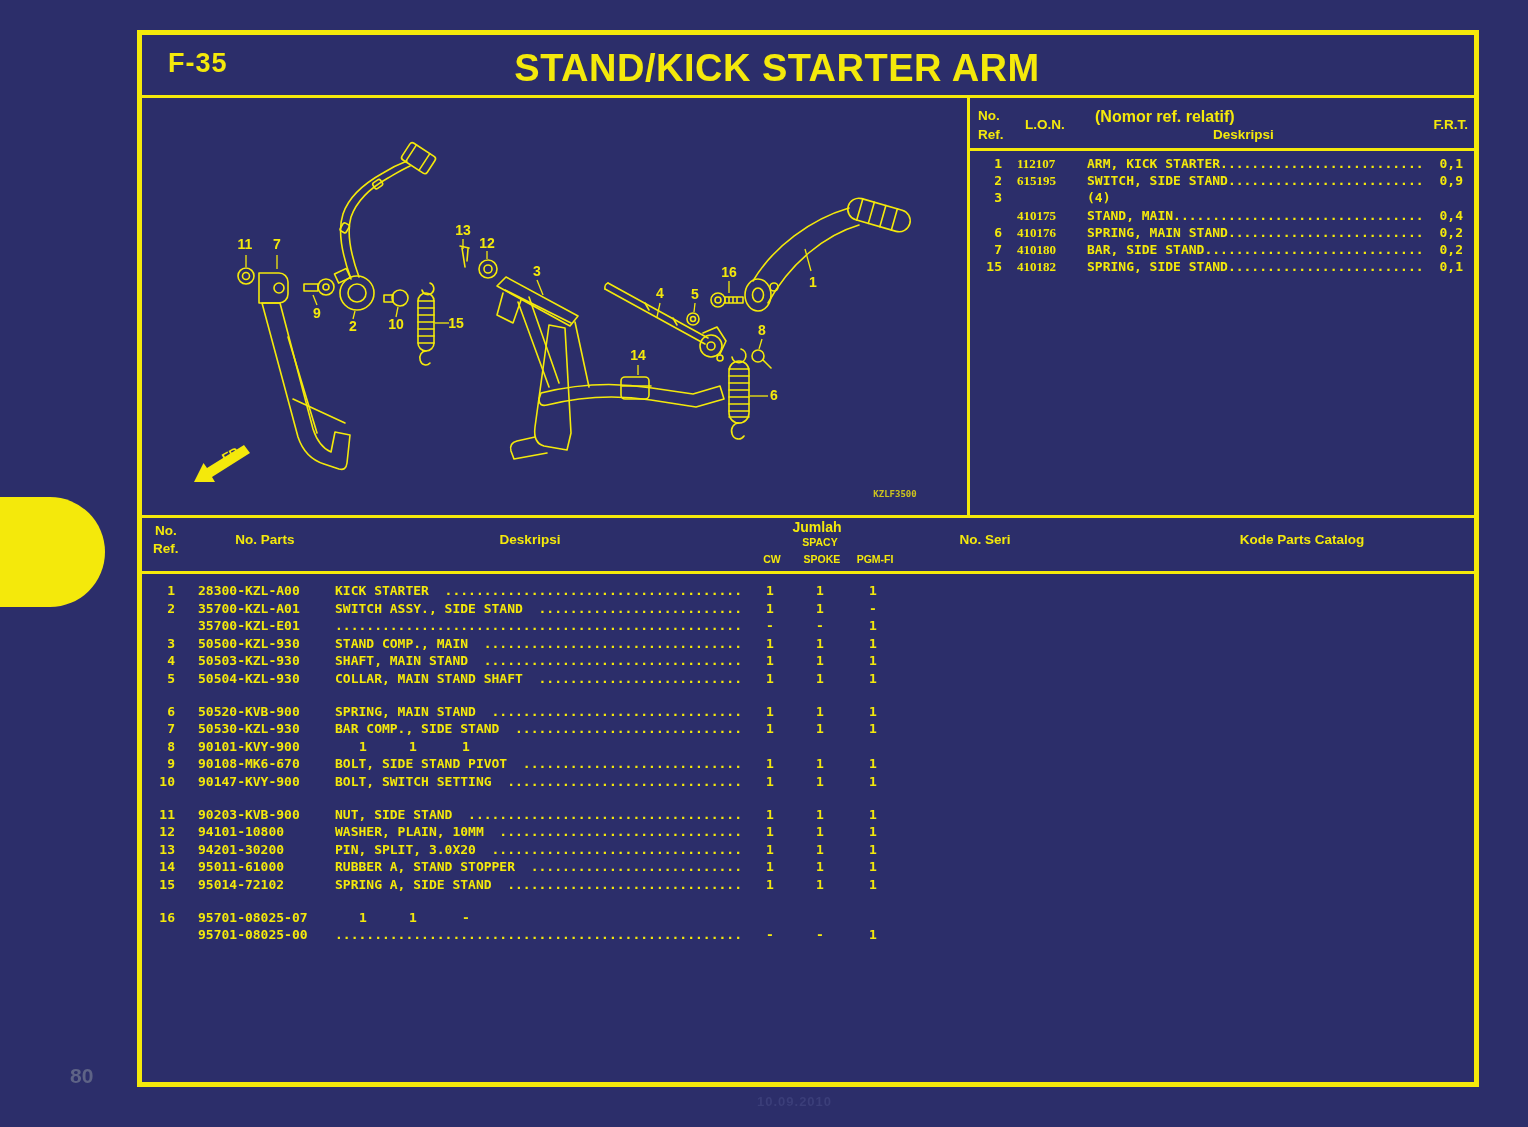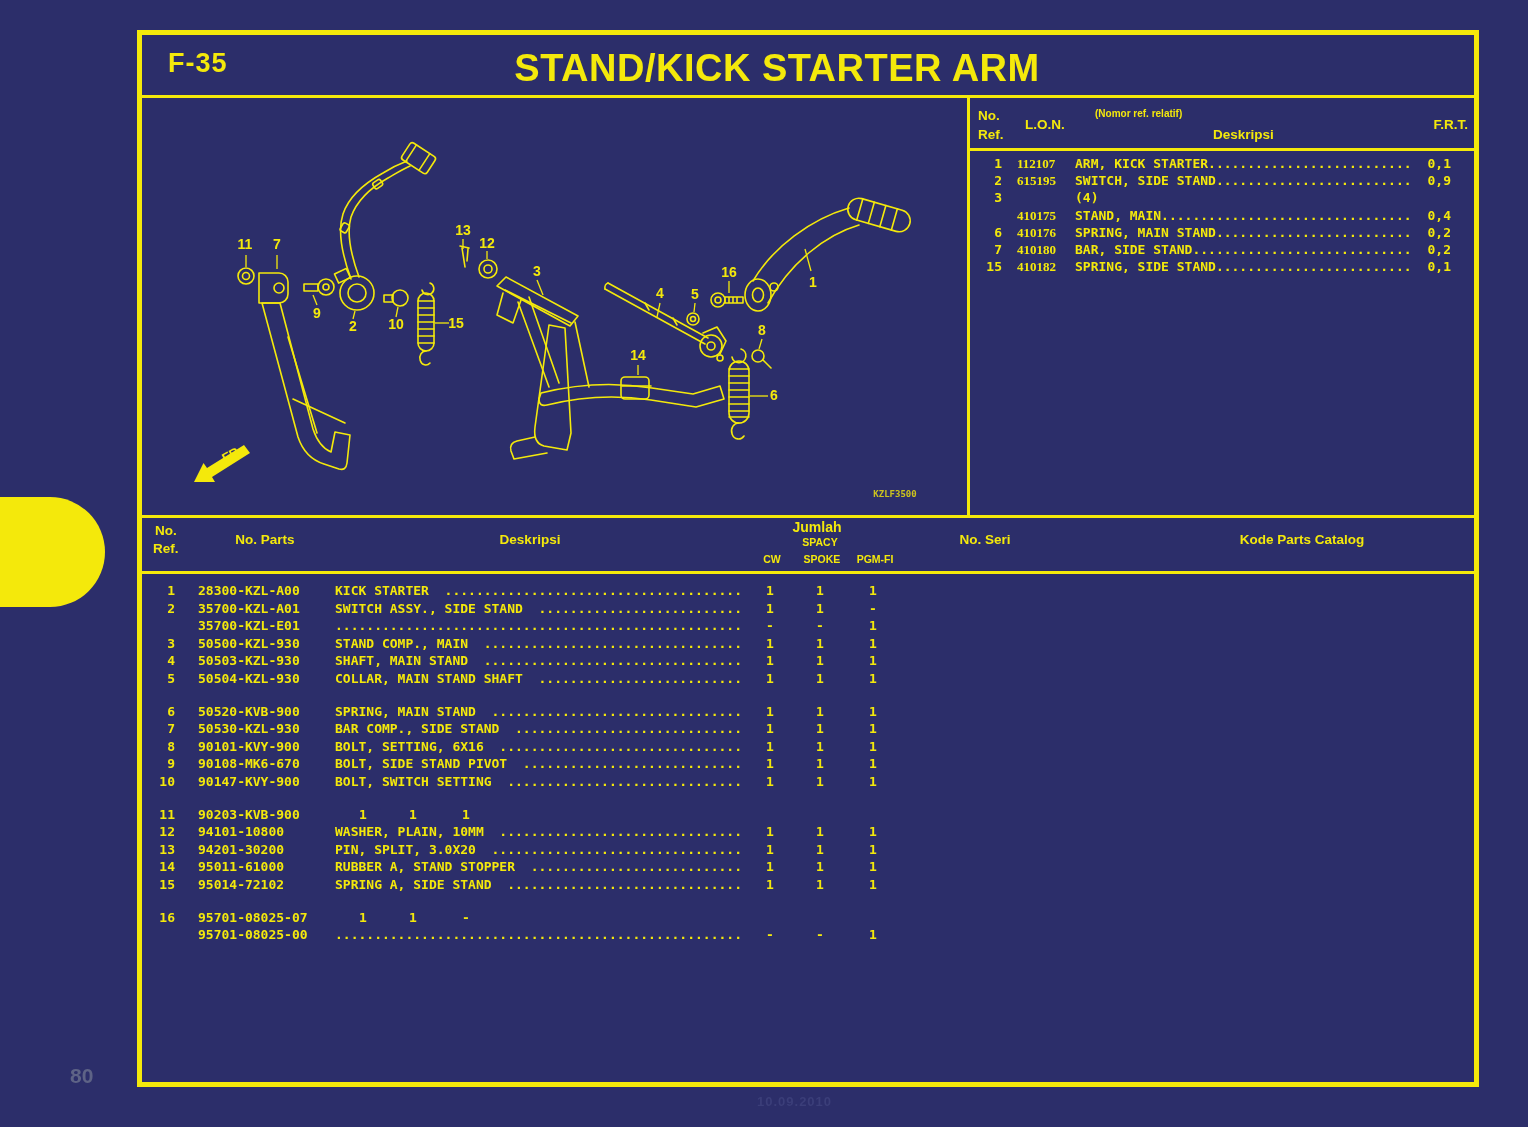--- a/index.html
+++ b/index.html
@@ -30,27 +30,27 @@
   #diagram .draw path, #diagram .draw rect, #diagram .draw circle, #diagram .draw ellipse{
     fill:none; stroke:var(--y); stroke-width:1.6; stroke-linecap:round; stroke-linejoin:round;}
   #diagram .lead path{fill:none; stroke:var(--y); stroke-width:1.3;}
   #diagram text.callout{font:bold 14px "Liberation Sans",sans-serif; fill:var(--y); text-anchor:middle;}
   #diagram text.frtext{font:bold 13px "Liberation Sans",sans-serif; fill:var(--y);}
   #diagram text.codetext{font:bold 9px "DejaVu Sans Mono",monospace; fill:var(--y); opacity:.8; text-anchor:middle;}
   #diagram .frarrow{fill:var(--y); stroke:none;}
   
   #ref-table{left:970px; top:97px; width:509px; height:420px; color:var(--y);}
   #ref-table .hdr{position:absolute; font-weight:bold; font-size:13.5px; white-space:pre;}
-  #ref-table .note{font-size:10px;}
+  #ref-table .note{font-size:16px;}
   .rbody{position:absolute; left:0; top:59px; width:509px;}
   .rrow{display:flex; line-height:17.2px; height:17.2px;
     font:bold 13px "DejaVu Sans Mono",monospace; color:var(--y); white-space:pre;}
   .rref {width:32px; text-align:right; flex:none;}
   .rlon {width:58px; margin-left:15px; text-align:left; flex:none;font-family:Liberation Serif, serif;}
-  .rdesc{width:340px; overflow:hidden; flex:none;}
+  .rdesc{width:340px; margin-left:12px; overflow:hidden; flex:none;}
   .rfrt {width:36px; text-align:right; flex:none;}
   
   #main-header{left:137px; top:517px; width:1342px; height:54px; color:var(--y);}
   #main-header .hdr{position:absolute; font-weight:bold; font-size:13.5px; white-space:pre;}
   #main-header .hc{transform:translateX(-50%);}
   #main-header .sm{font-size:10.5px;}
   
   #parts-body{left:137px; top:583px; width:1342px;}
   .prow{display:flex; line-height:17.6px; height:17.6px;
     font:bold 13px "DejaVu Sans Mono",monospace; color:var(--y); white-space:pre;}
@@ -247,25 +247,25 @@
 <div class="abs" id="parts-body">
     <div class="prow"><span class="pref">1</span><span class="ppart">28300-KZL-A00</span><span class="pdesc">KICK STARTER  ......................................</span><span class="pqty">1</span><span class="pqty sp">1</span><span class="pqty pg">1</span></div>
     <div class="prow"><span class="pref">2</span><span class="ppart">35700-KZL-A01</span><span class="pdesc">SWITCH ASSY., SIDE STAND  ..........................</span><span class="pqty">1</span><span class="pqty sp">1</span><span class="pqty pg">-</span></div>
     <div class="prow"><span class="pref"></span><span class="ppart">35700-KZL-E01</span><span class="pdesc">....................................................</span><span class="pqty">-</span><span class="pqty sp">-</span><span class="pqty pg">1</span></div>
     <div class="prow"><span class="pref">3</span><span class="ppart">50500-KZL-930</span><span class="pdesc">STAND COMP., MAIN  .................................</span><span class="pqty">1</span><span class="pqty sp">1</span><span class="pqty pg">1</span></div>
     <div class="prow"><span class="pref">4</span><span class="ppart">50503-KZL-930</span><span class="pdesc">SHAFT, MAIN STAND  .................................</span><span class="pqty">1</span><span class="pqty sp">1</span><span class="pqty pg">1</span></div>
     <div class="prow"><span class="pref">5</span><span class="ppart">50504-KZL-930</span><span class="pdesc">COLLAR, MAIN STAND SHAFT  ..........................</span><span class="pqty">1</span><span class="pqty sp">1</span><span class="pqty pg">1</span></div>
     <div class="prow gap"></div>
     <div class="prow"><span class="pref">6</span><span class="ppart">50520-KVB-900</span><span class="pdesc">SPRING, MAIN STAND  ................................</span><span class="pqty">1</span><span class="pqty sp">1</span><span class="pqty pg">1</span></div>
     <div class="prow"><span class="pref">7</span><span class="ppart">50530-KZL-930</span><span class="pdesc">BAR COMP., SIDE STAND  .............................</span><span class="pqty">1</span><span class="pqty sp">1</span><span class="pqty pg">1</span></div>
-    <div class="prow"><span class="pref">8</span><span class="ppart">90101-KVY-900</span><span class="pdesc">BOLT, SETTING, 6X16  ...............................</span><span class="pqty">1</span><span class="pqty sp">1</span><span class="pqty pg">1</span></div>
+    <div class="prow"><span class="pref">8</span><span class="ppart">90101-KVY-900</span><span class="pqty">1</span><span class="pqty sp">1</span><span class="pqty pg">1</span></div>
     <div class="prow"><span class="pref">9</span><span class="ppart">90108-MK6-670</span><span class="pdesc">BOLT, SIDE STAND PIVOT  ............................</span><span class="pqty">1</span><span class="pqty sp">1</span><span class="pqty pg">1</span></div>
     <div class="prow"><span class="pref">10</span><span class="ppart">90147-KVY-900</span><span class="pdesc">BOLT, SWITCH SETTING  ..............................</span><span class="pqty">1</span><span class="pqty sp">1</span><span class="pqty pg">1</span></div>
     <div class="prow gap"></div>
-    <div class="prow"><span class="pref">11</span><span class="ppart">90203-KVB-900</span><span class="pqty">1</span><span class="pqty sp">1</span><span class="pqty pg">1</span></div>
+    <div class="prow"><span class="pref">11</span><span class="ppart">90203-KVB-900</span><span class="pdesc">NUT, SIDE STAND  ...................................</span><span class="pqty">1</span><span class="pqty sp">1</span><span class="pqty pg">1</span></div>
     <div class="prow"><span class="pref">12</span><span class="ppart">94101-10800</span><span class="pdesc">WASHER, PLAIN, 10MM  ...............................</span><span class="pqty">1</span><span class="pqty sp">1</span><span class="pqty pg">1</span></div>
     <div class="prow"><span class="pref">13</span><span class="ppart">94201-30200</span><span class="pdesc">PIN, SPLIT, 3.0X20  ................................</span><span class="pqty">1</span><span class="pqty sp">1</span><span class="pqty pg">1</span></div>
     <div class="prow"><span class="pref">14</span><span class="ppart">95011-61000</span><span class="pdesc">RUBBER A, STAND STOPPER  ...........................</span><span class="pqty">1</span><span class="pqty sp">1</span><span class="pqty pg">1</span></div>
     <div class="prow"><span class="pref">15</span><span class="ppart">95014-72102</span><span class="pdesc">SPRING A, SIDE STAND  ..............................</span><span class="pqty">1</span><span class="pqty sp">1</span><span class="pqty pg">1</span></div>
     <div class="prow gap"></div>
     <div class="prow"><span class="pref">16</span><span class="ppart">95701-08025-07</span><span class="pqty">1</span><span class="pqty sp">1</span><span class="pqty pg">-</span></div>
     <div class="prow"><span class="pref"></span><span class="ppart">95701-08025-00</span><span class="pdesc">....................................................</span><span class="pqty">-</span><span class="pqty sp">-</span><span class="pqty pg">1</span></div>
   </div>
 
 <span class="abs" id="page-number">80</span>

